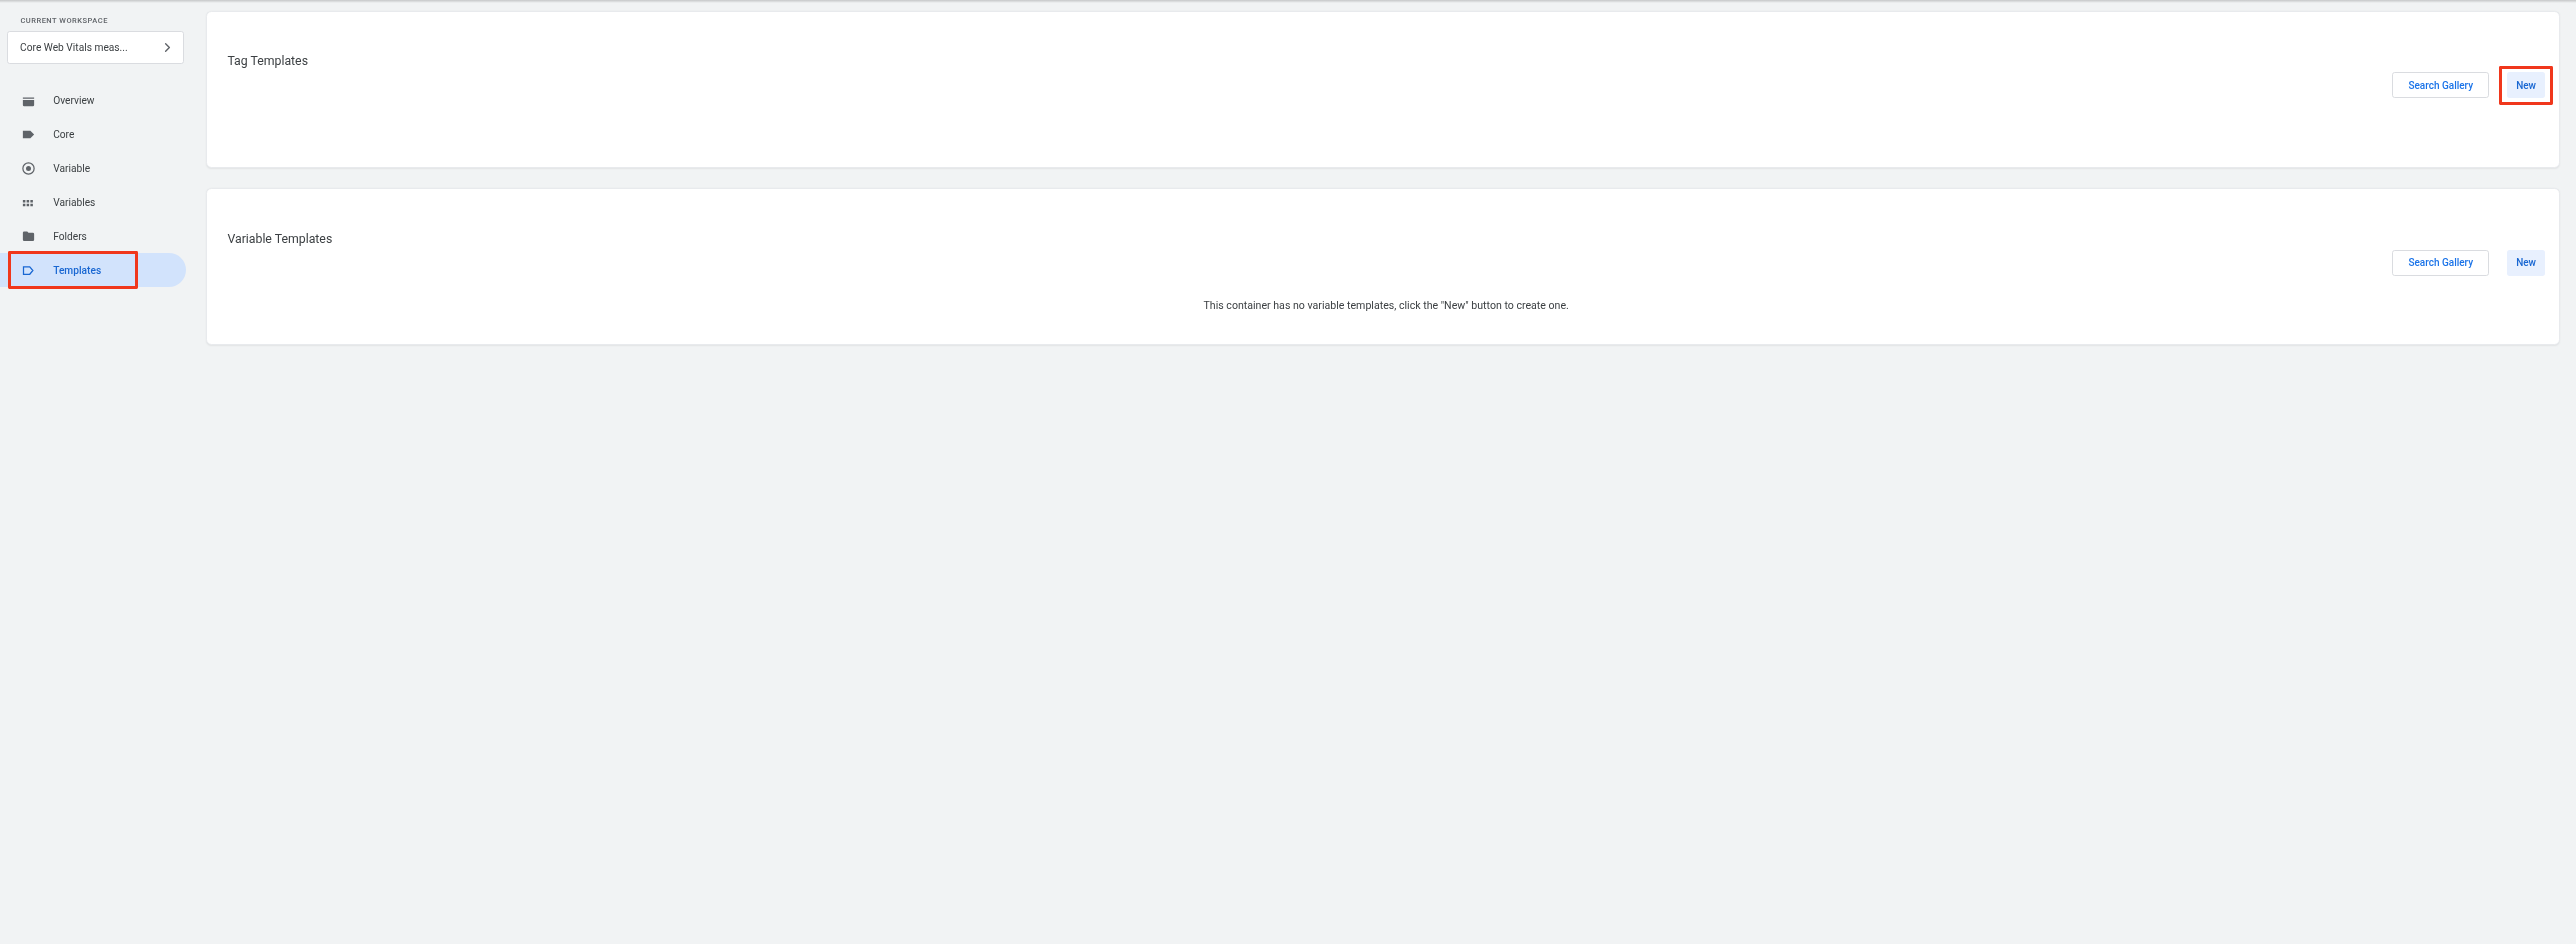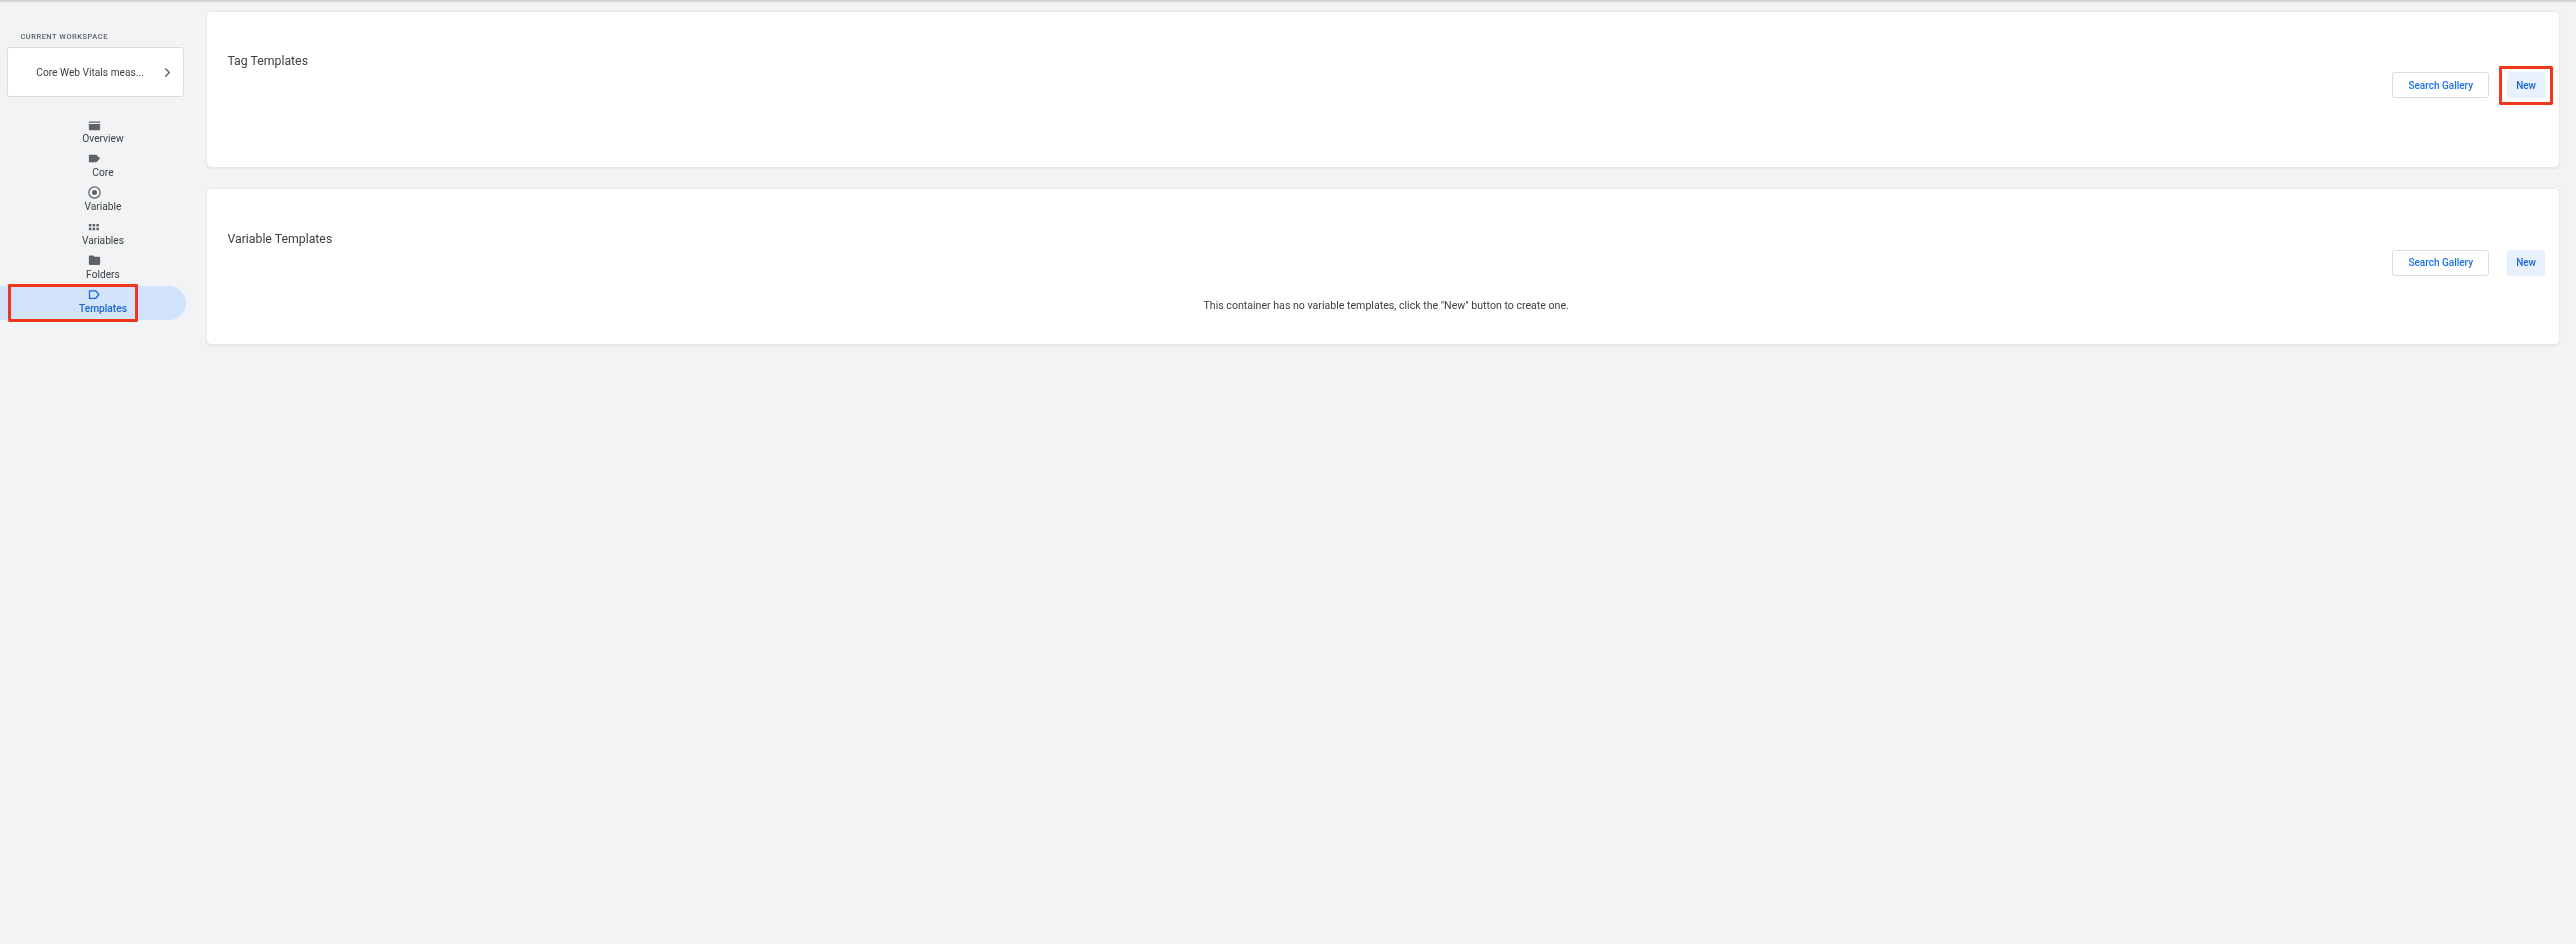--- a/index.html
+++ b/index.html
@@ -20,43 +20,42 @@
   .app {
     display: flex;
     width: 100%;
     min-height: 100%;
     position: relative;
   }
   
   .sidebar {
     width: 191px;
     flex: 0 0 191px;
-    padding-top: 22px;
+    padding-top: 6px;
   }
   .ws-label {
     font-size: 7.5px;
     letter-spacing: 0.5px;
     color: #5f6368;
     padding: 9.5px 5.5px 6.8px 20.4px;
     font-weight: 500;
   }
   .ws-selector {
     margin: 0 6.8px 19px 6.8px;
     background: #fff;
     border: 0.7px solid #dadce0;
     border-radius: 2.7px;
-    height: 50px;
+    height: 33px;
     display: flex;
     align-items: center;
     justify-content: space-between;
     padding: 0 8.2px 0 12.3px;
     color: #3c4043;
     font-size: 10.2px;
     cursor: pointer;
-    text-align: center;
   }
   .ws-selector .ws-name {
     white-space: nowrap;
     overflow: hidden;
     text-overflow: ellipsis;
     flex: 1;
   }
   .nav {
     display: flex;
     flex-direction: column;
@@ -64,21 +63,20 @@
   .nav-item {
     display: flex;
     align-items: center;
     height: 34px;
     padding-left: 20.4px;
     border-radius: 0 17px 17px 0;
     margin-right: 5.5px;
     cursor: pointer;
     color: #3c4043;
     font-size: 10.2px;
-    flex-direction: column;
   }
   .nav-item .icon {
     width: 16.4px;
     height: 16.4px;
     margin-right: 16.4px;
     display: flex;
     align-items: center;
     justify-content: center;
     color: #5f6368;
   }

